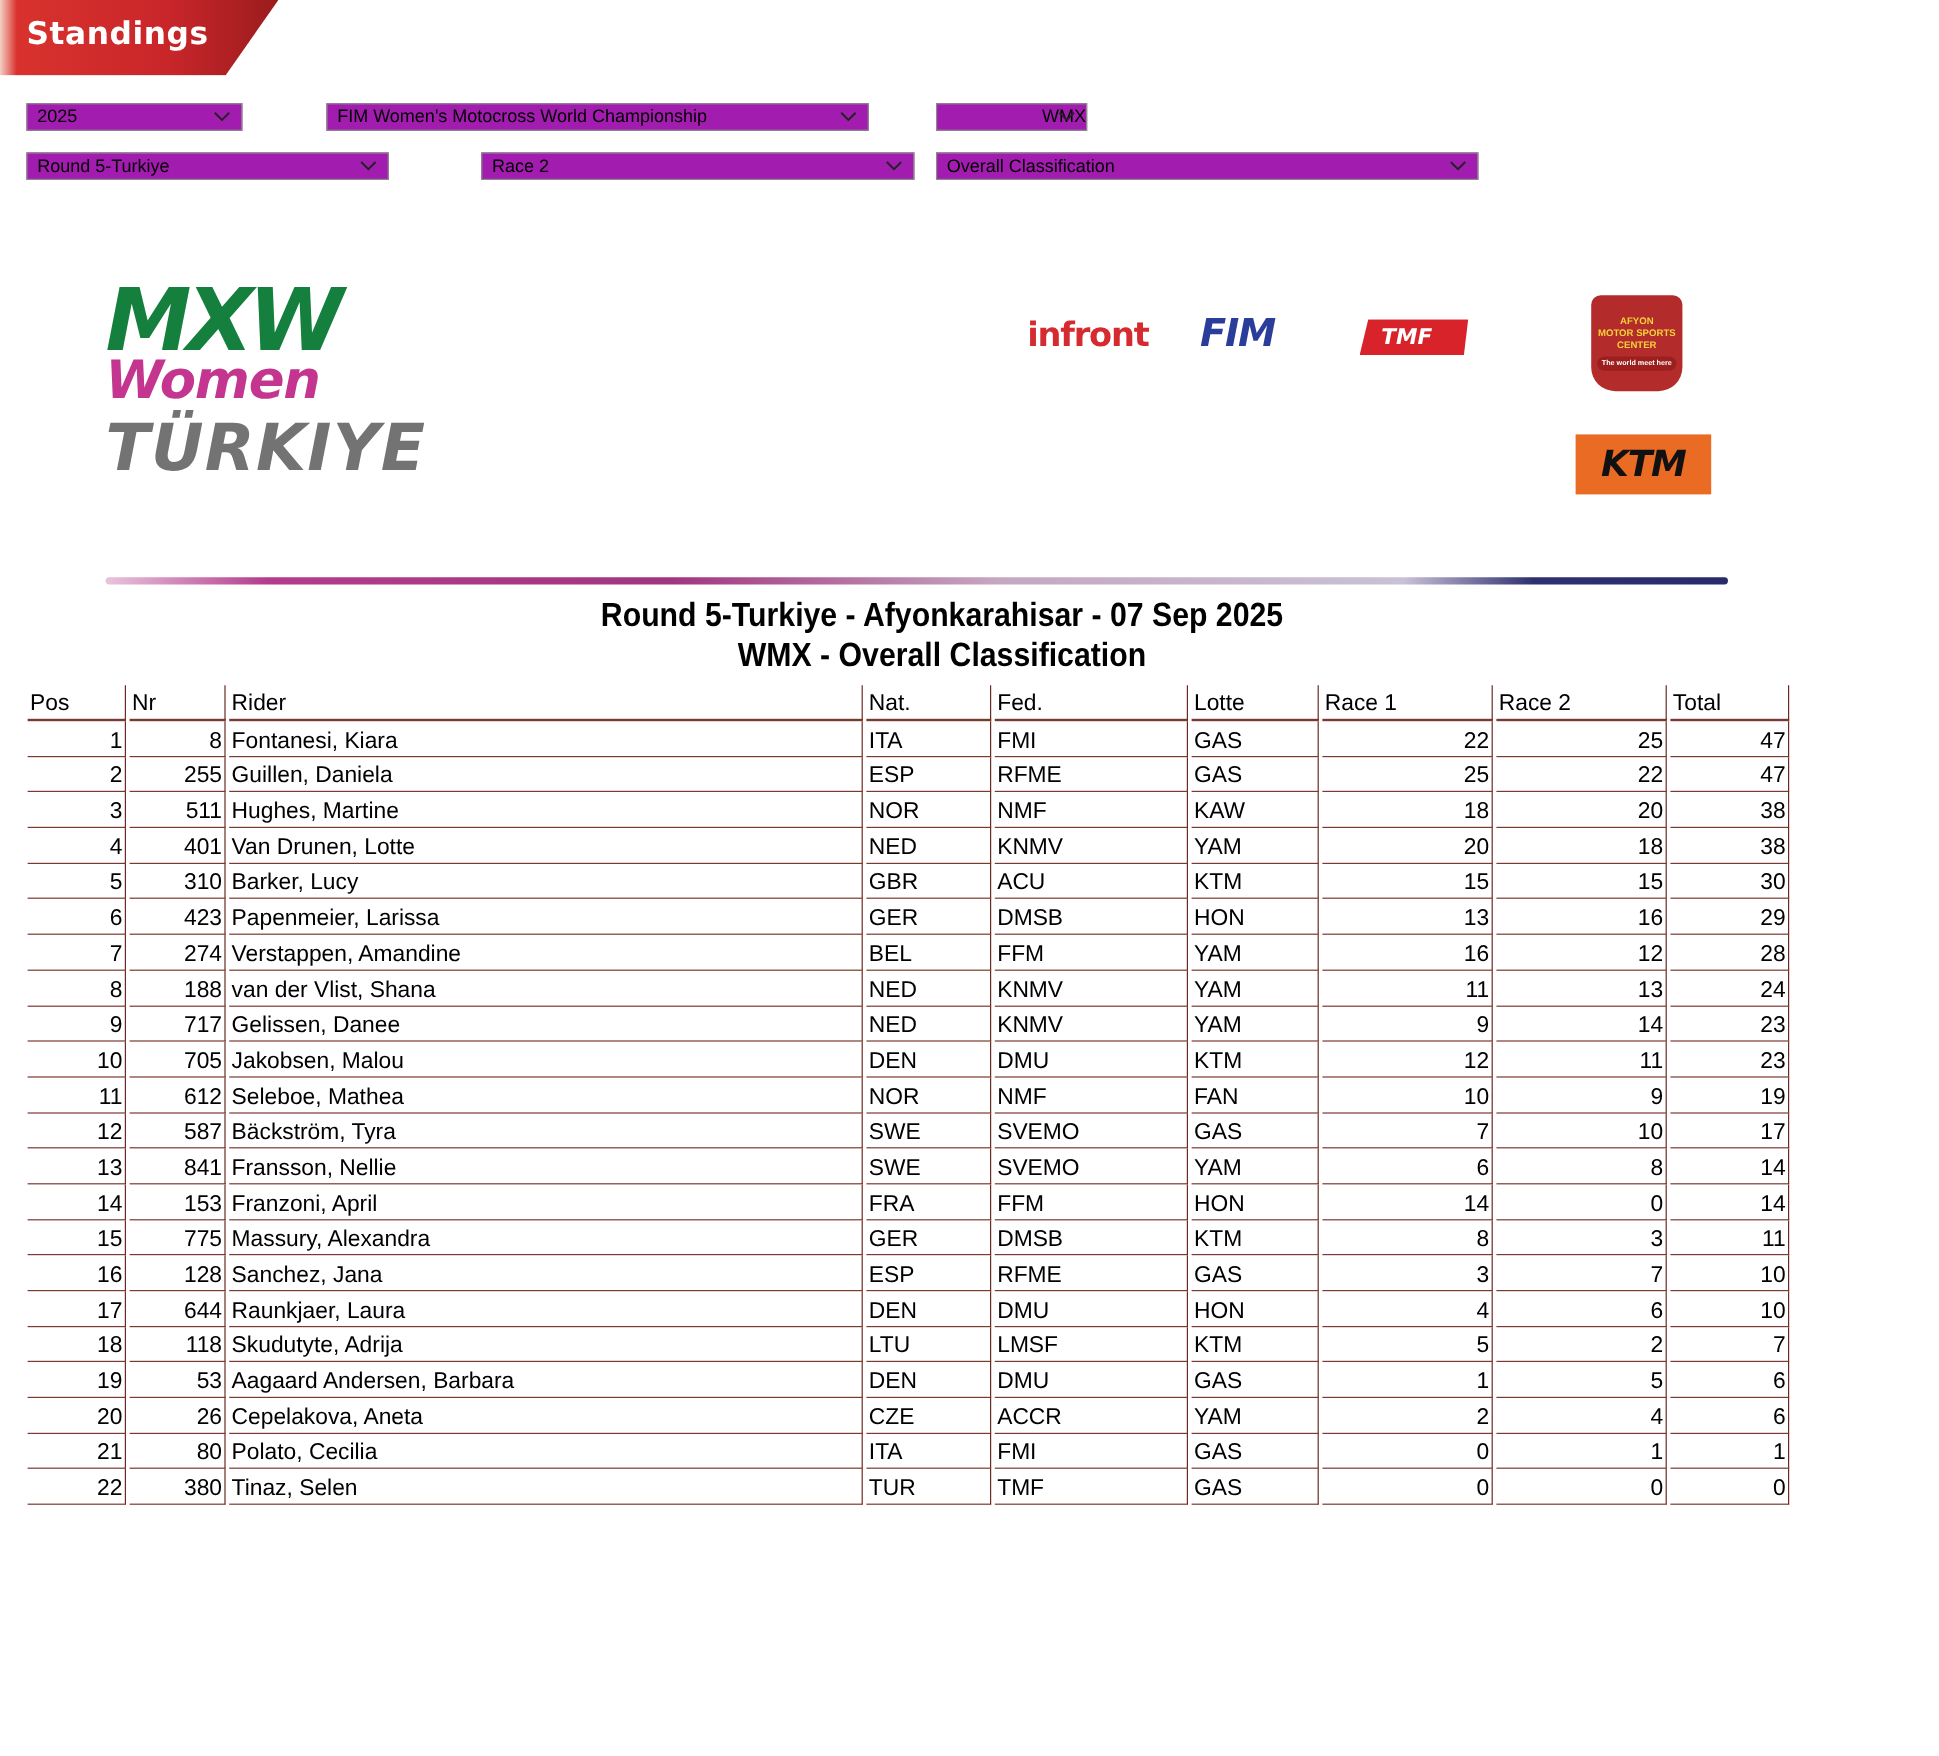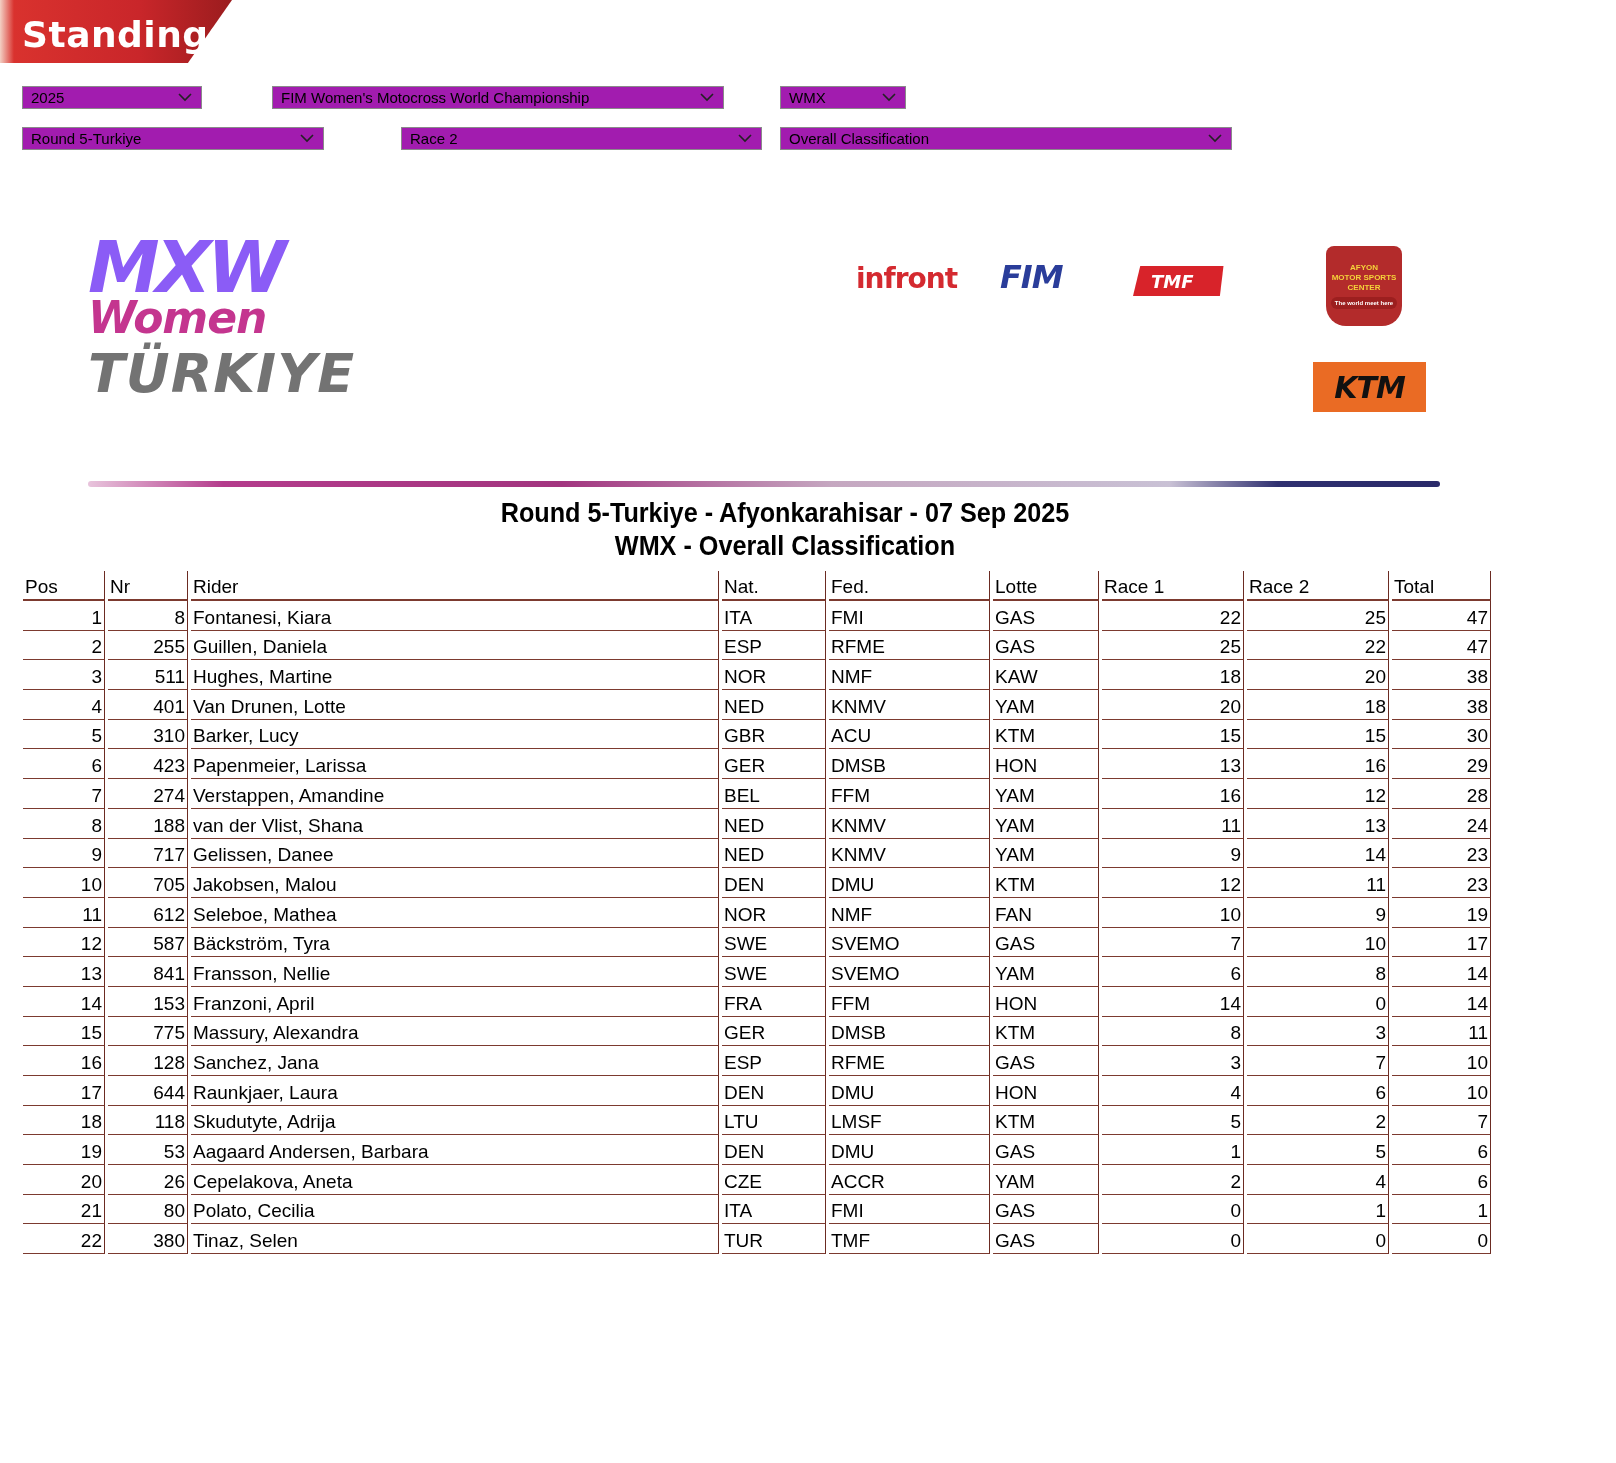--- a/index.html
+++ b/index.html
@@ -6,36 +6,36 @@
   html, body { width: 1616px; height: 1463px; background: #ffffff; overflow: hidden; }
   body { font-family: "Liberation Sans", sans-serif; color: #000; position: relative; }
 
   .banner {
     position: absolute; left: 0; top: 0; width: 232px; height: 63px;
     background: linear-gradient(90deg, #f3d0c4 0px, #d9322e 14px, #c9262a 60%, #9b1c1e 100%);
     clip-path: polygon(0 0, 100% 0, 81% 100%, 0 100%);
   }
   .banner-title {
     position: absolute; left: 22px; top: 14px; color: #fff;
-    font-family: "DejaVu Sans", sans-serif; font-weight: bold; font-size: 36px; letter-spacing: 0.5px;
+    font-family: "DejaVu Sans", sans-serif; font-weight: bold; font-size: 26px; letter-spacing: 0.5px;
   }
 
   .select {
     position: absolute; height: 23px; border: 1px solid #8a8a8a; border-radius: 0;
     background: #a21caf; font-size: 15px; line-height: 21px; padding-left: 8px; cursor: pointer;
   }
   .select .val { white-space: nowrap; }
   .select .chev {
     position: absolute; right: 9px; top: 3px; width: 14px; height: 14px;
   }
 
   .mxw-logo { position: absolute; left: 88px; top: 236px; width: 500px; height: 200px; }
   .mxw-word {
     position: absolute; left: 0; top: 0; font-family: "DejaVu Sans", sans-serif;
-    font-weight: bold; font-style: italic; font-size: 72px; line-height: 62px; letter-spacing: -4px; color: #8b5cf6;
+    font-weight: bold; font-style: italic; font-size: 72px; line-height: 62px; letter-spacing: -4px; color: #15803d;
   }
   .mxw-women {
     position: absolute; left: 0; top: 60px; font-family: "DejaVu Sans", sans-serif;
     font-weight: bold; font-style: italic; font-size: 44px; line-height: 44px; color: #c4358f; letter-spacing: -1px;
   }
   .mxw-turkiye {
     position: absolute; left: 0; top: 110px; font-family: "DejaVu Sans", sans-serif;
     font-weight: bold; font-style: italic; font-size: 54px; line-height: 56px; color: #737373; letter-spacing: 1px;
   }
   .mxw-sub {
@@ -90,21 +90,21 @@
   <svg class="chev" viewBox="0 0 14 14">
       <polyline points="1,4 7,10 13,4" fill="none" stroke="#222" stroke-width="1.6"></polyline>
     </svg>
 </div>
 <div class="select" style="left:272px;top:86px;width:452px;">
   <span class="val">FIM Women's Motocross World Championship</span>
   <svg class="chev" viewBox="0 0 14 14">
       <polyline points="1,4 7,10 13,4" fill="none" stroke="#222" stroke-width="1.6"></polyline>
     </svg>
 </div>
-<div class="select" style="left:780px;top:86px;width:126px;">
+<div class="select" style="left:780px;top:86px;width:126px;text-align:right;">
   <span class="val">WMX</span>
   <svg class="chev" viewBox="0 0 14 14">
       <polyline points="1,4 7,10 13,4" fill="none" stroke="#222" stroke-width="1.6"></polyline>
     </svg>
 </div>
 
 <div class="select" style="left:22px;top:127px;width:302px;">
   <span class="val">Round 5-Turkiye</span>
   <svg class="chev" viewBox="0 0 14 14">
       <polyline points="1,4 7,10 13,4" fill="none" stroke="#222" stroke-width="1.6"></polyline>

